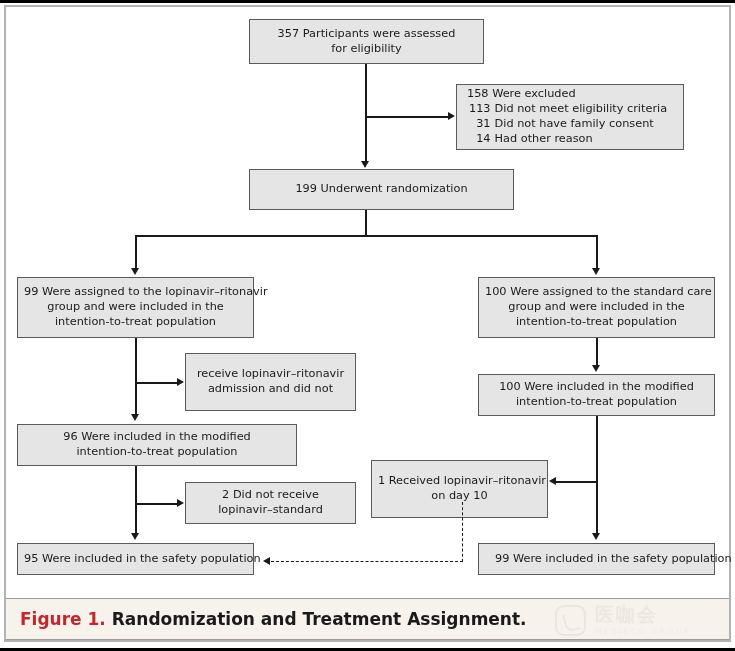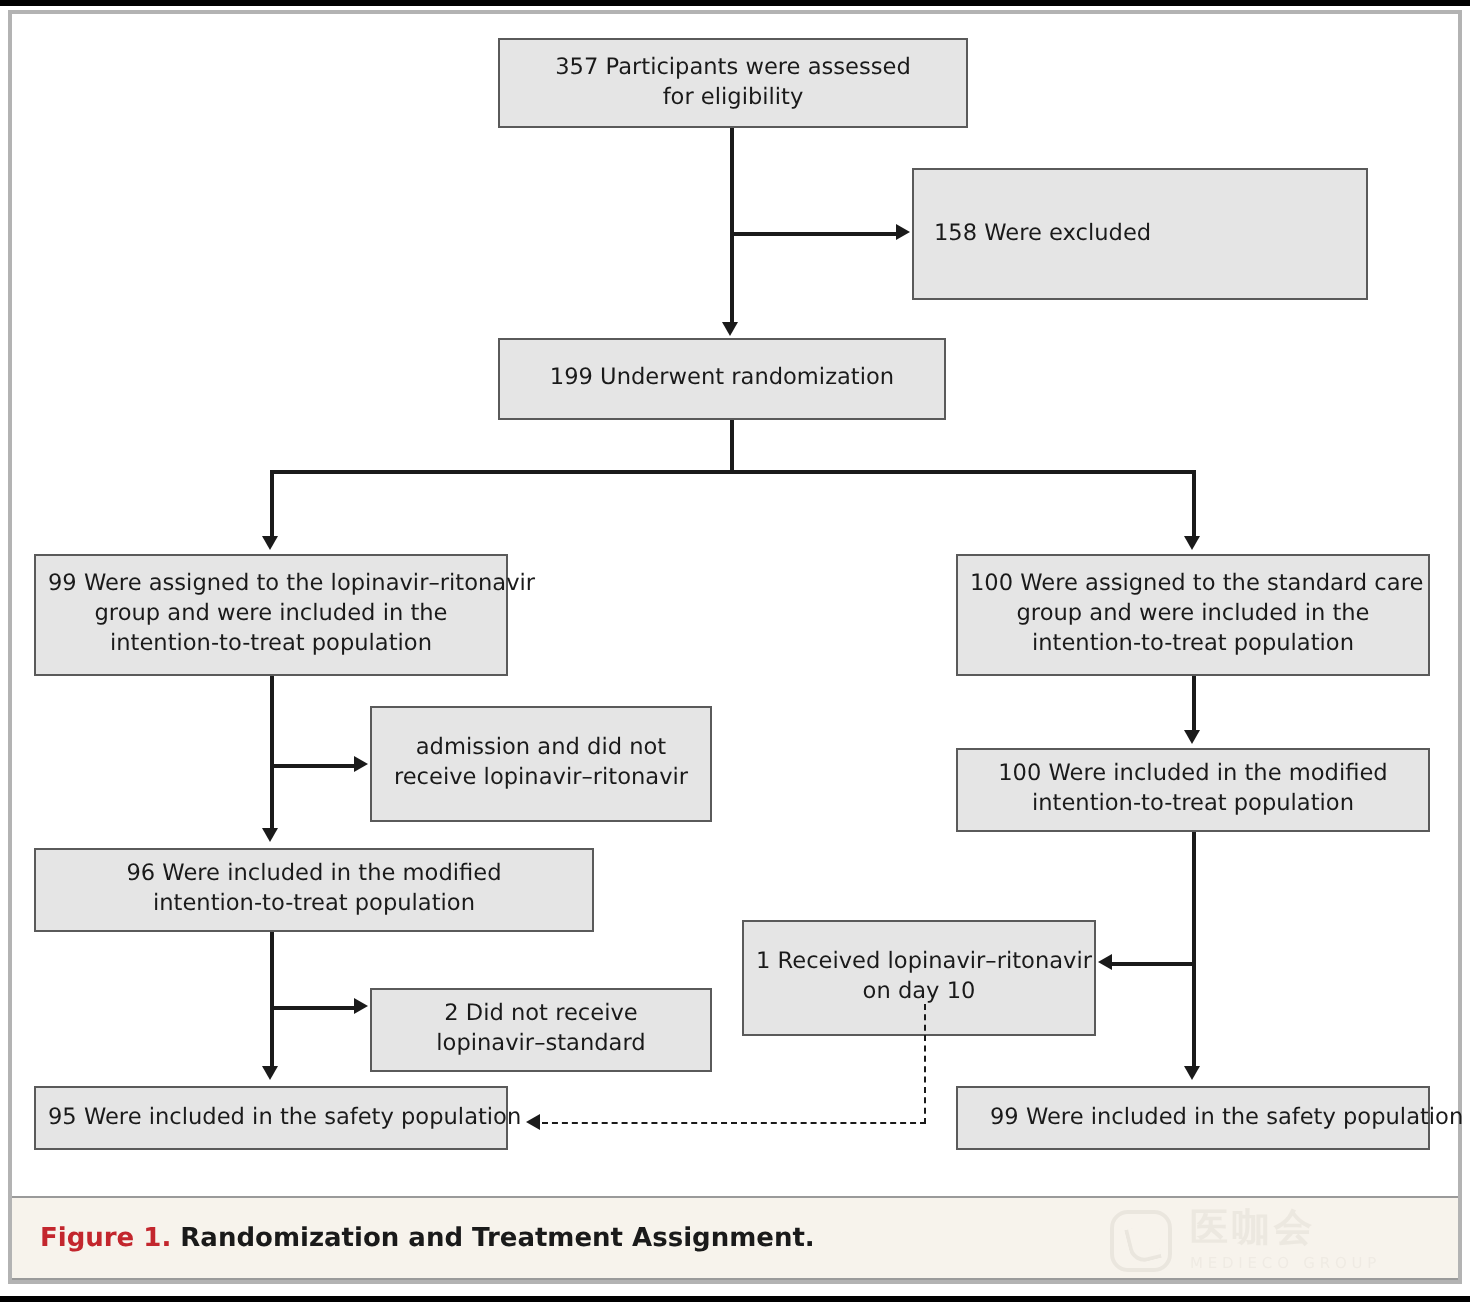--- a/index.html
+++ b/index.html
@@ -105,21 +105,21 @@
     width: 723px; height: 42px;
     background: #f7f3ec;
     border-top: 1.5px solid #9a9a9a;
     border-bottom: 1.5px solid #9a9a9a;
     display: flex;
     align-items: center;
     overflow: hidden;
   }
   #caption-text {
     padding-left: 14px;
-    font-size: 13px;
+    font-size: 17px;
     font-weight: bold;
     color: #1a1a1a;
     z-index: 2;
   }
   #caption-figno { color: #c3262d; }
 
   
   #watermark {
     position: absolute;
     right: 8px; top: 600px;
@@ -160,24 +160,38 @@
   <div class="node" style="left:249px; top:19px; width:235px; height:45px;">
     <div class="lines">
       <div>357 Participants were assessed</div>
       <div>for eligibility</div>
     </div>
   </div>
 
   <div class="node leftalign" style="left:456px; top:84px; width:228px; height:66px; padding-left:10px;">
     <div class="lines" style="font-size:11.3px;">
       <div>158 Were excluded</div>
-    </div>
-  </div>
-
-  <div class="node" style="left:249px; top:169px; width:224px; height:41px;">
+      <div class="exlist">
+        <div class="exrow">
+          <span class="exnum">113</span>
+          <span class="extxt">Did not meet eligibility criteria</span>
+        </div>
+        <div class="exrow">
+          <span class="exnum">31</span>
+          <span class="extxt">Did not have family consent</span>
+        </div>
+        <div class="exrow">
+          <span class="exnum">14</span>
+          <span class="extxt">Had other reason</span>
+        </div>
+      </div>
+    </div>
+  </div>
+
+  <div class="node" style="left:249px; top:169px; width:265px; height:41px;">
     <div class="lines">
       <div>199 Underwent randomization</div>
     </div>
   </div>
 
   <div class="node" style="left:17px; top:277px; width:237px; height:61px;">
     <div class="lines">
       <div>99 Were assigned to the lopinavir–ritonavir</div>
       <div>group and were included in the</div>
       <div>intention-to-treat population</div>
@@ -187,40 +201,40 @@
   <div class="node" style="left:478px; top:277px; width:237px; height:61px;">
     <div class="lines">
       <div>100 Were assigned to the standard care</div>
       <div>group and were included in the</div>
       <div>intention-to-treat population</div>
     </div>
   </div>
 
   <div class="node" style="left:185px; top:353px; width:171px; height:58px;">
     <div class="lines">
+      <div>receive lopinavir–ritonavir</div>
       <div>admission and did not</div>
-      <div>receive lopinavir–ritonavir</div>
     </div>
   </div>
 
   <div class="node" style="left:478px; top:374px; width:237px; height:42px;">
     <div class="lines">
       <div>100 Were included in the modified</div>
       <div>intention-to-treat population</div>
     </div>
   </div>
 
   <div class="node" style="left:17px; top:424px; width:280px; height:42px;">
     <div class="lines">
       <div>96 Were included in the modified</div>
       <div>intention-to-treat population</div>
     </div>
   </div>
 
-  <div class="node" style="left:185px; top:482px; width:171px; height:42px;margin-top:12px;">
+  <div class="node" style="left:185px; top:482px; width:171px; height:42px;">
     <div class="lines">
       <div>2 Did not receive</div>
       <div>lopinavir–standard</div>
     </div>
   </div>
 
   <div class="node" style="left:371px; top:460px; width:177px; height:58px;">
     <div class="lines">
       <div>1 Received lopinavir–ritonavir</div>
       <div>on day 10</div>

